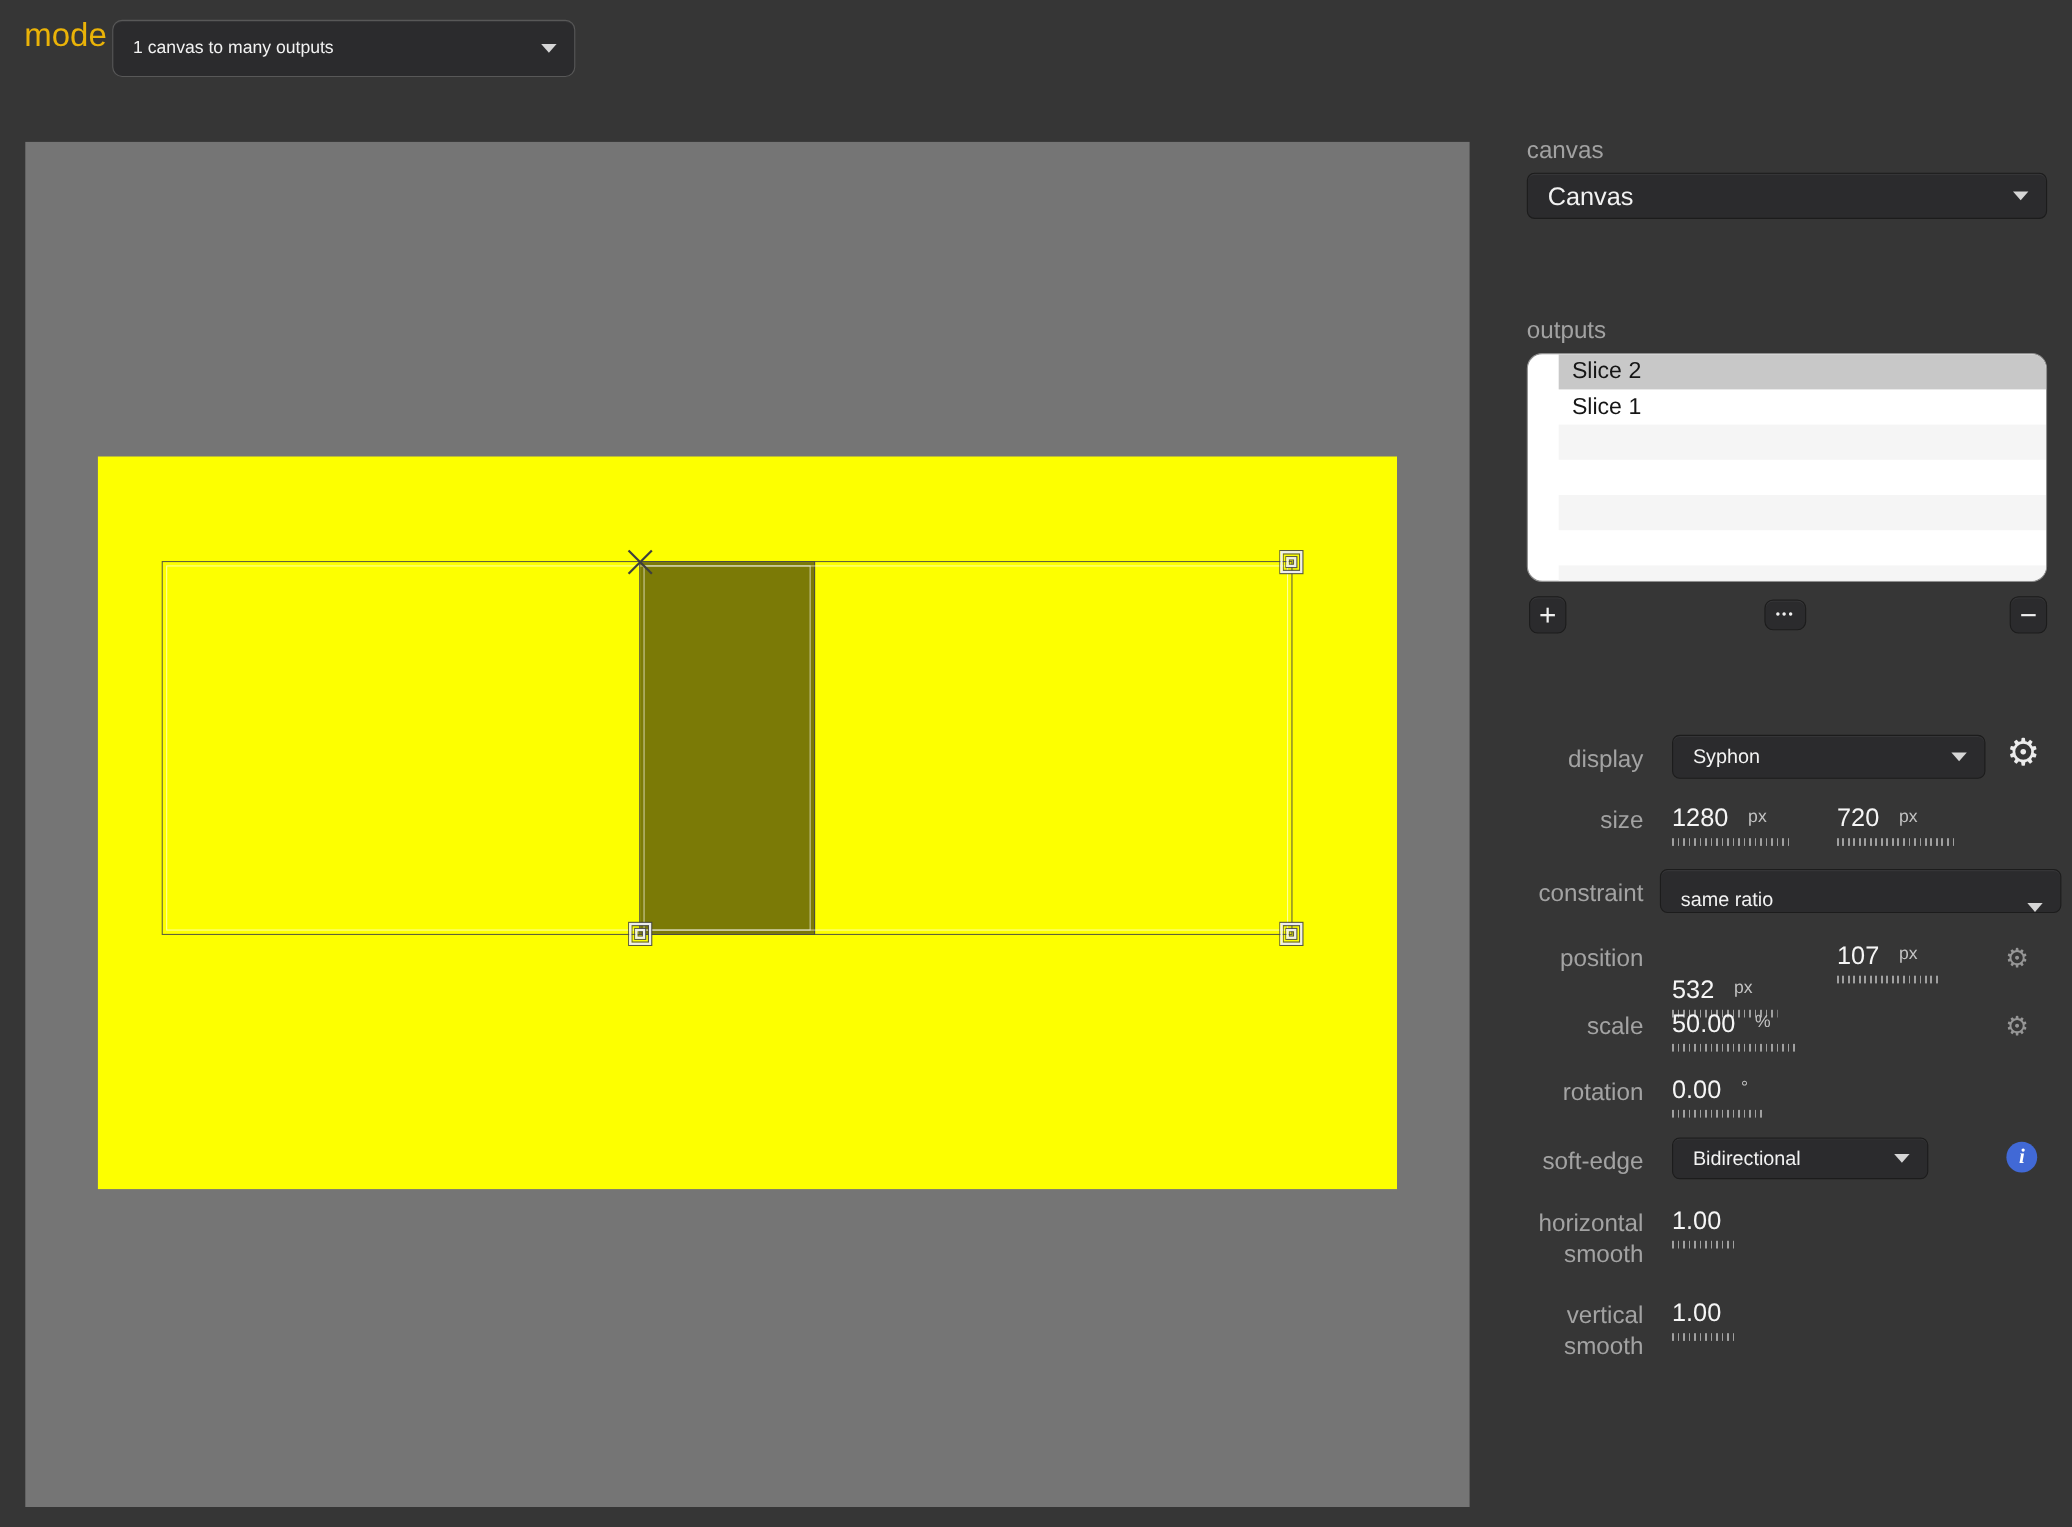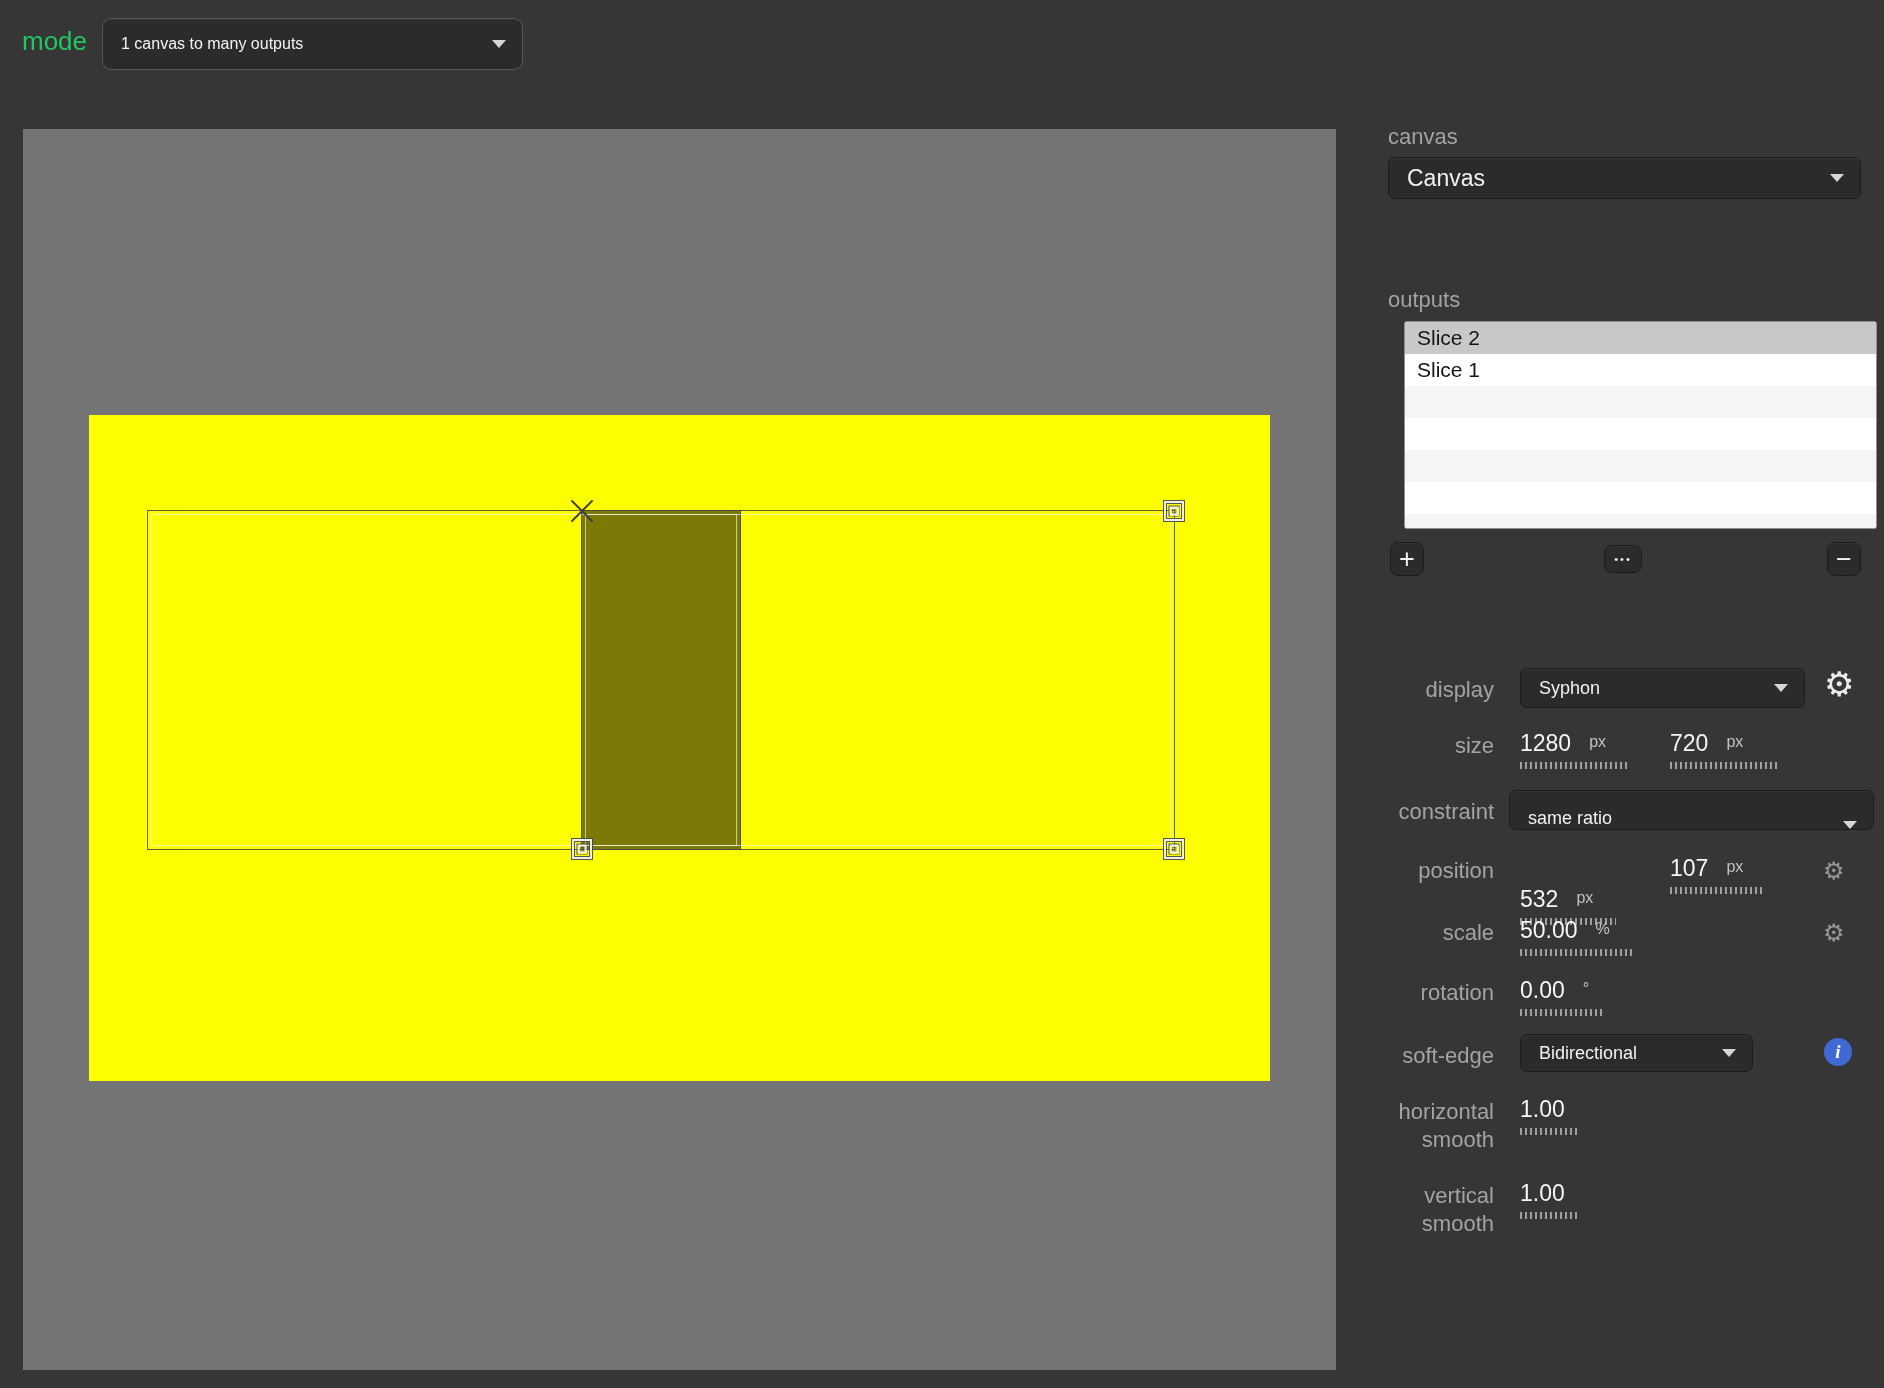--- a/index.html
+++ b/index.html
@@ -1,21 +1,21 @@
 <!DOCTYPE html>
 <html><head>
 <meta charset="utf-8">
 <style>
   html,body{margin:0;padding:0;background:#363636;}
   .app{
     position:relative;width:1884px;height:1388px;overflow:hidden;background:#363636;
     font-family:"Liberation Sans", sans-serif;color:#f1f1f1;
   }
   
-  .mode-label{position:absolute;left:22px;top:26px;font-size:26px;color:#22c55e;}
+  .mode-label{position:absolute;left:22px;top:16px;font-size:30px;color:#eab308;}
   
   .dd{
     box-sizing:border-box;position:absolute;display:flex;align-items:center;
     background:#2b2b2d;border:1px solid #1c1c1c;border-radius:7px;color:#f2f2f2;
     box-shadow:inset 0 1px 0 rgba(255,255,255,.05);
   }
   .dd .dd-text{padding-left:18px;flex:1;white-space:nowrap;overflow:hidden;}
   .caret{
     width:0;height:0;border-left:7px solid transparent;border-right:7px solid transparent;
     border-top:8px solid #d6d6d6;margin-right:16px;flex:none;
@@ -40,22 +40,22 @@
   .x-marker::before,.x-marker::after{content:"";position:absolute;left:50%;top:50%;width:30px;height:2px;background:#3e3e3e;}
   .x-marker::before{transform:translate(-50%,-50%) rotate(45deg);}
   .x-marker::after{transform:translate(-50%,-50%) rotate(-45deg);}
   
   .panel{position:absolute;left:1388px;top:0;width:473px;height:1388px;}
   .plabel{position:absolute;font-size:22px;color:#a2a2a2;}
   .canvas-label{left:0;top:124px;}
   .canvas-dd{left:0;top:157px;width:473px;height:42px;font-size:23px;}
   .outputs-label{left:0;top:287px;}
   .list{
-    position:absolute;left:16px;top:321px;width:473px;height:208px;background:#ffffff;
-    border:1px solid #8f8f8f;border-radius:3px;box-sizing:border-box;overflow:hidden;
+    position:absolute;left:0;top:321px;width:473px;height:208px;background:#ffffff;
+    border:1px solid #8f8f8f;border-radius:14px;box-sizing:border-box;overflow:hidden;padding-left:28px;
   }
   .lrow{height:32px;line-height:32px;padding-left:12px;font-size:21px;color:#161616;}
   .lrow.sel{background:#c8c8c8;}
   .lrow.alt{background:#f5f5f5;}
   .btn{
     position:absolute;box-sizing:border-box;background:#2b2b2d;border:1px solid #1c1c1c;border-radius:8px;
     color:#f0f0f0;display:flex;align-items:center;justify-content:center;padding:0;
     font-family:"Liberation Sans", sans-serif;box-shadow:inset 0 1px 0 rgba(255,255,255,.05);
   }
   .btn-add{left:2px;top:542px;width:34px;height:34px;font-size:27px;line-height:1;}

